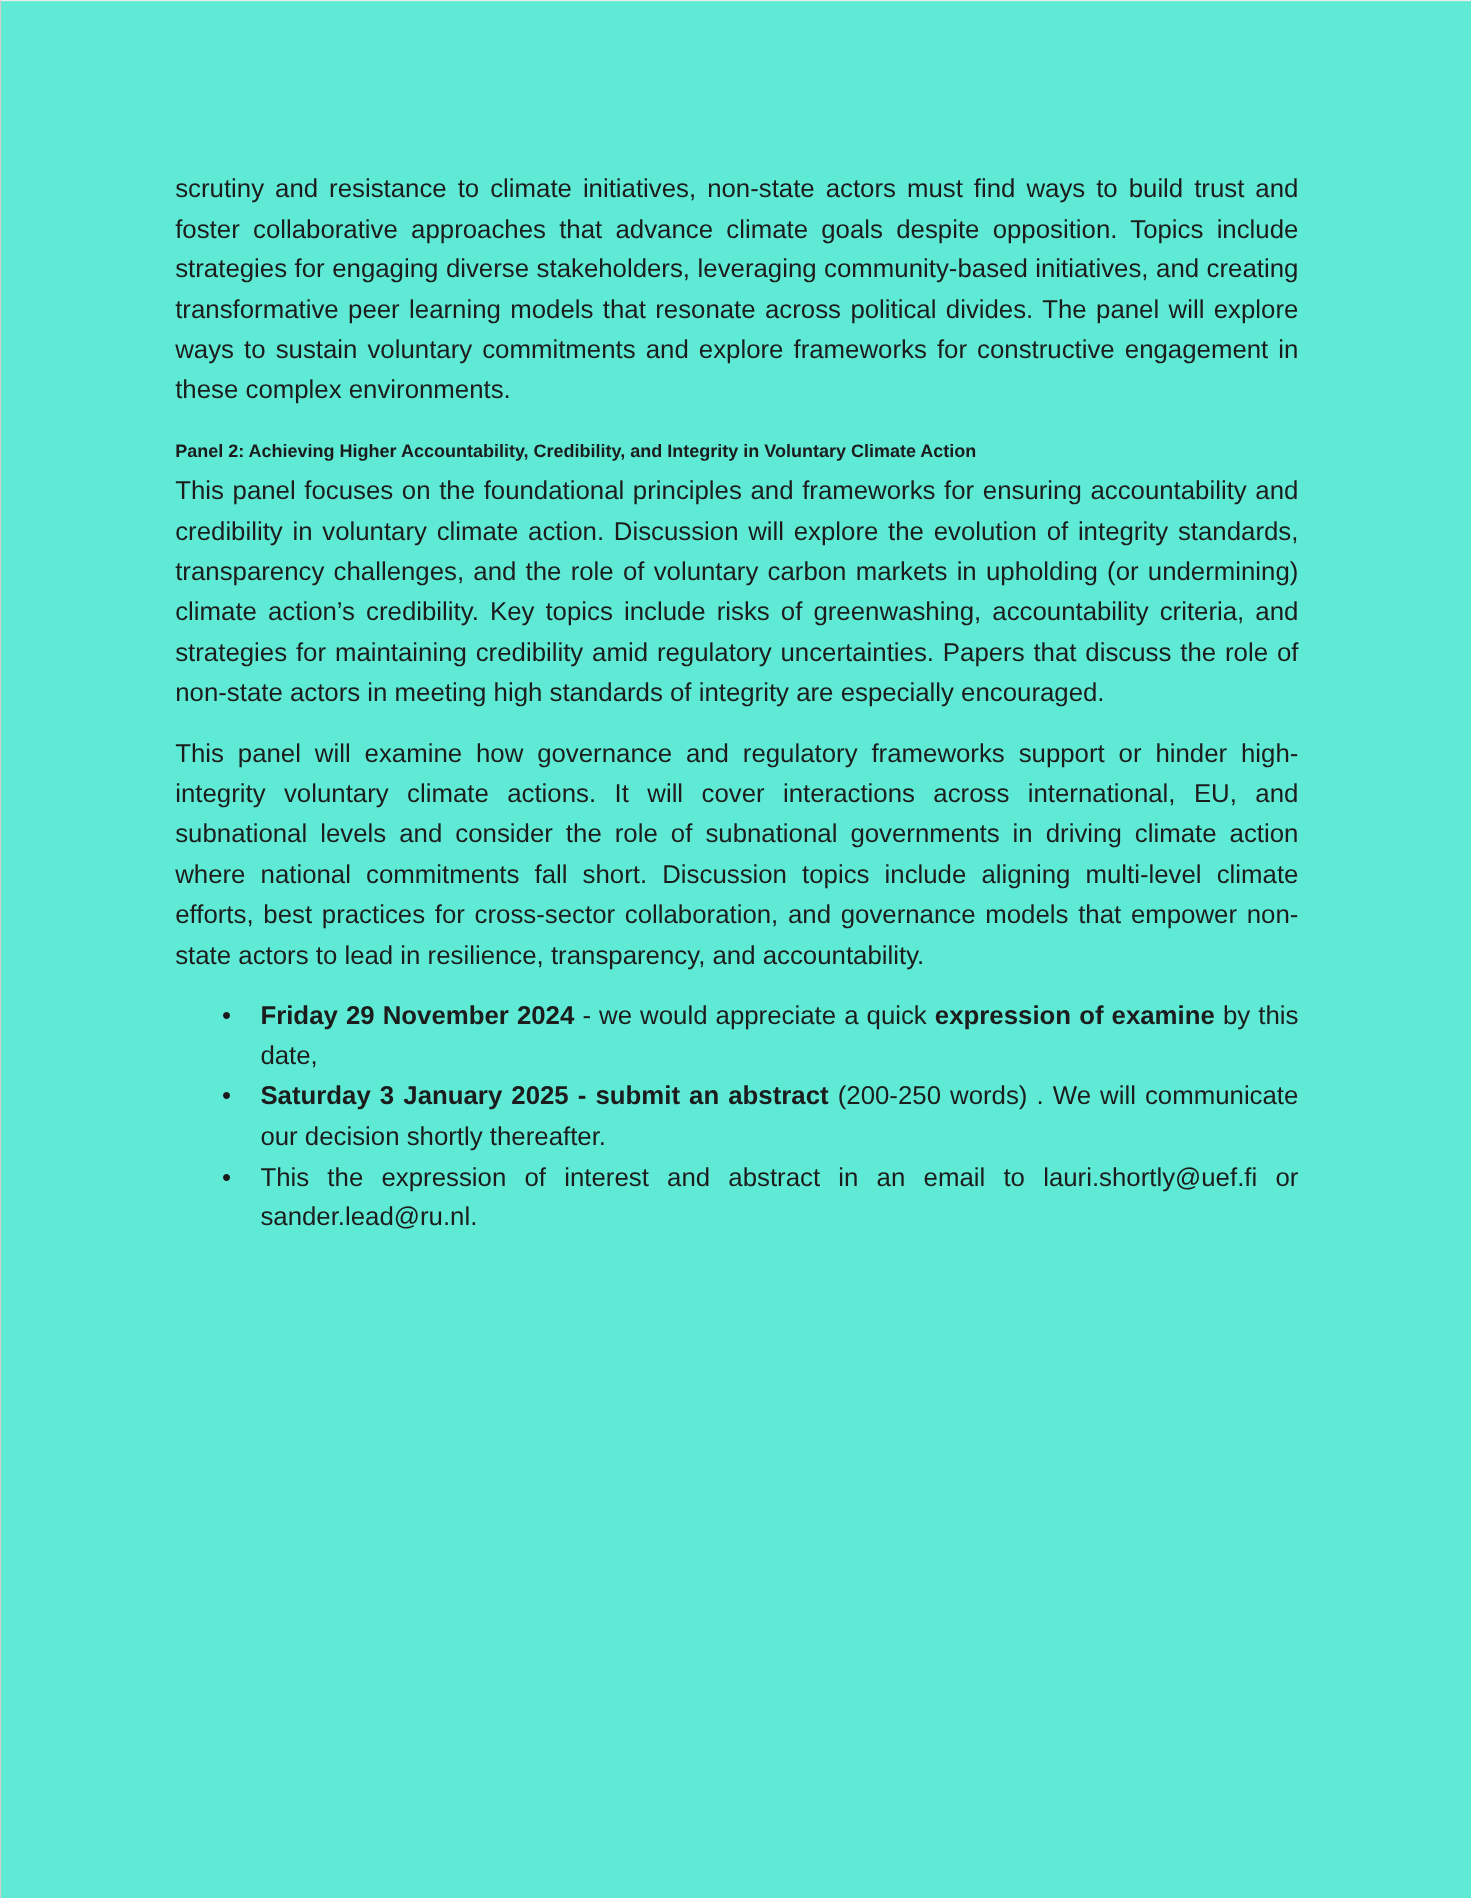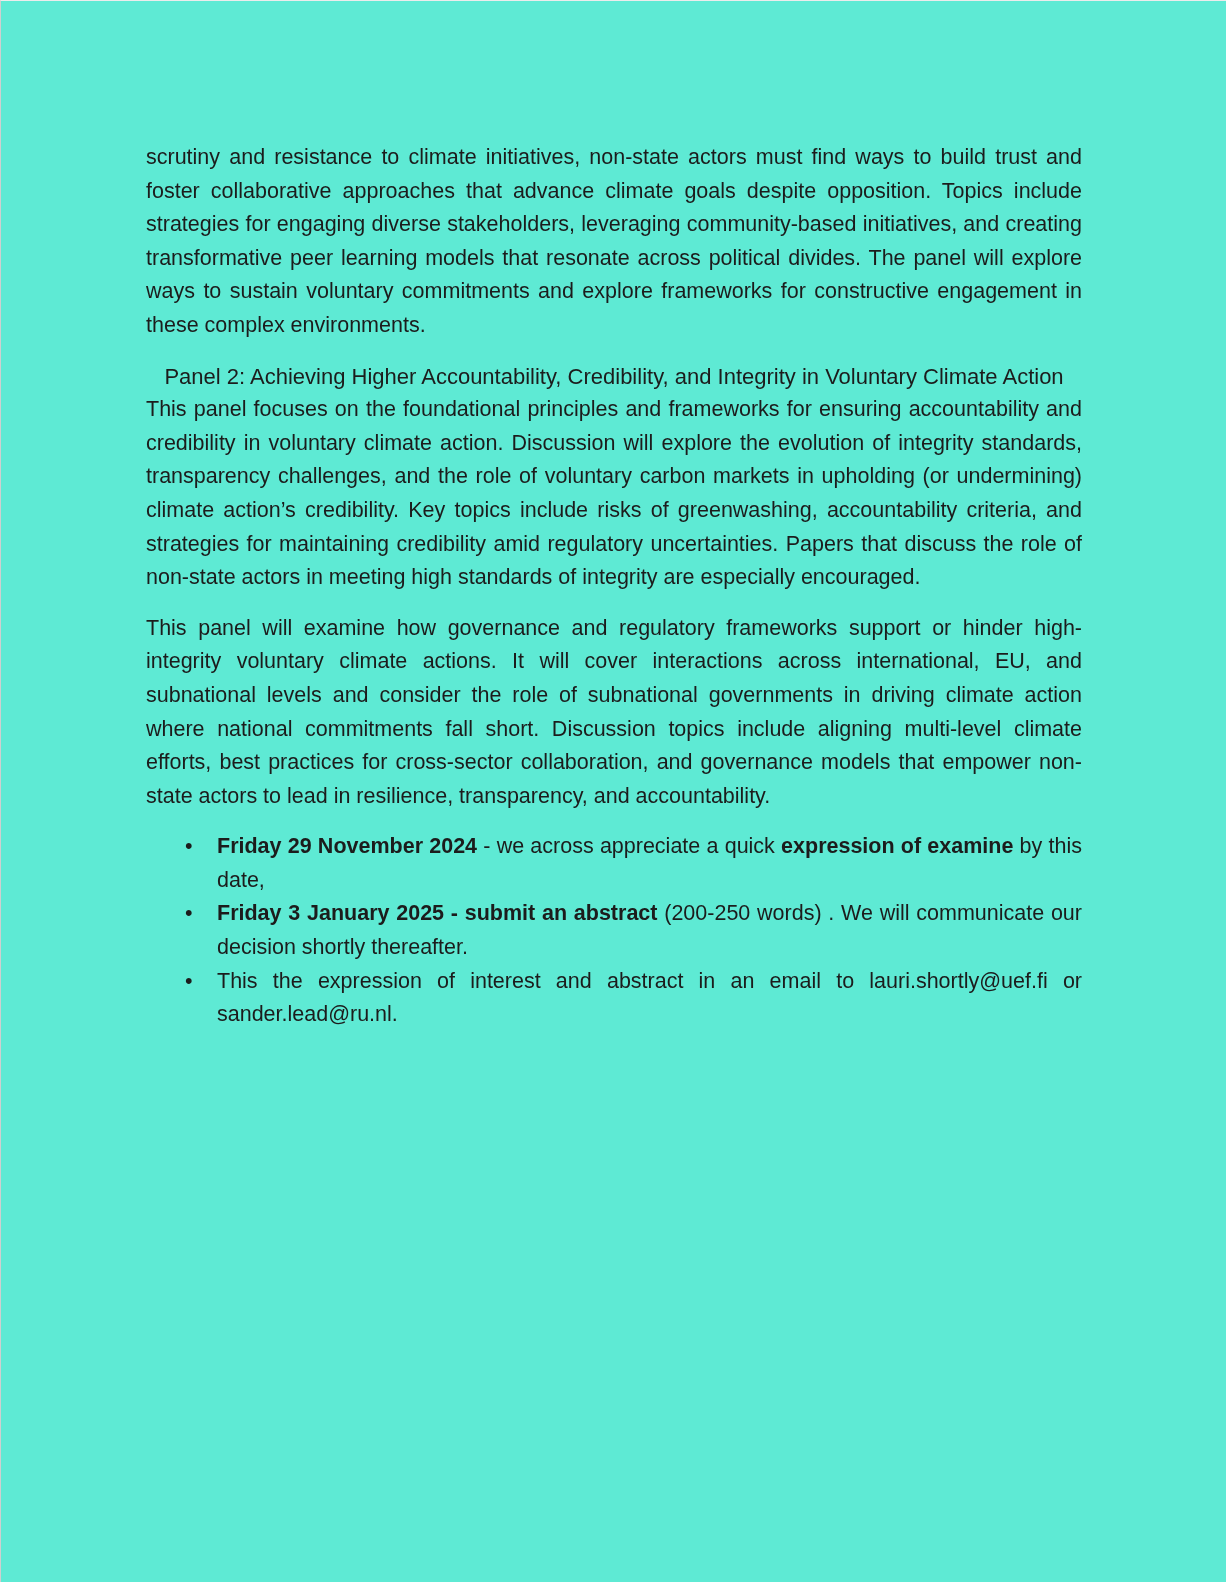--- a/index.html
+++ b/index.html
@@ -26,24 +26,24 @@
     font-family: "Liberation Sans", "DejaVu Sans", sans-serif;
     font-size: 21.5px;
     line-height: 33.6px;
   }
   .body-text {
     margin: 0 0 17px 0;
     text-align: justify;
   }
   .heading {
     margin: 0;
-    font-size: 22px;
-    font-weight: 400;
+    font-size: 15px;
+    font-weight: 700;
     line-height: 33.6px;
-    text-align: center;
+    text-align: left;
   }
   .bullets {
     list-style: none;
     margin: 0;
     padding: 0;
   }
   .bullets li {
     position: relative;
     padding-left: 71px;
     text-align: justify;
@@ -66,19 +66,19 @@
 
     <p class="body-text">scrutiny and resistance to climate initiatives, non-state actors must find ways to build trust and foster collaborative approaches that advance climate goals despite opposition. Topics include strategies for engaging diverse stakeholders, leveraging community-based initiatives, and creating transformative peer learning models that resonate across political divides. The panel will explore ways to sustain voluntary commitments and explore frameworks for constructive engagement in these complex environments.</p>
 
     <h2 class="heading">Panel 2: Achieving Higher Accountability, Credibility, and Integrity in Voluntary Climate Action</h2>
     <p class="body-text">This panel focuses on the foundational principles and frameworks for ensuring accountability and credibility in voluntary climate action. Discussion will explore the evolution of integrity standards, transparency challenges, and the role of voluntary carbon markets in upholding (or undermining) climate action’s credibility. Key topics include risks of greenwashing, accountability criteria, and strategies for maintaining credibility amid regulatory uncertainties. Papers that discuss the role of non-state actors in meeting high standards of integrity are especially encouraged.</p>
 
     <p class="body-text">This panel will examine how governance and regulatory frameworks support or hinder high-integrity voluntary climate actions. It will cover interactions across international, EU, and subnational levels and consider the role of subnational governments in driving climate action where national commitments fall short. Discussion topics include aligning multi-level climate efforts, best practices for cross-sector collaboration, and governance models that empower non-state actors to lead in resilience, transparency, and accountability.</p>
 
 
     <ul class="bullets">
-      <li><span class="marker">•</span><span class="b">Friday 29 November 2024</span><span> - we across appreciate a quick </span><span class="b">expression of examine</span><span> by this date,</span></li>
-      <li><span class="marker">•</span><span class="b">Friday 3 January 2025 - submit an abstract</span><span> (200-250 words) . We will communicate our decision shortly thereafter.</span></li>
+      <li><span class="marker">•</span><span class="b">Friday 29 November 2024</span><span> - we would appreciate a quick </span><span class="b">expression of examine</span><span> by this date,</span></li>
+      <li><span class="marker">•</span><span class="b">Saturday 3 January 2025 - submit an abstract</span><span> (200-250 words) . We will communicate our decision shortly thereafter.</span></li>
       <li><span class="marker">•</span><span>This the expression of interest and abstract in an email to </span><span>lauri.shortly@uef.fi</span><span> or </span><span>sander.lead@ru.nl</span><span>.</span></li>
     </ul>
 
   </div>
 </div>
 
 </body></html>

